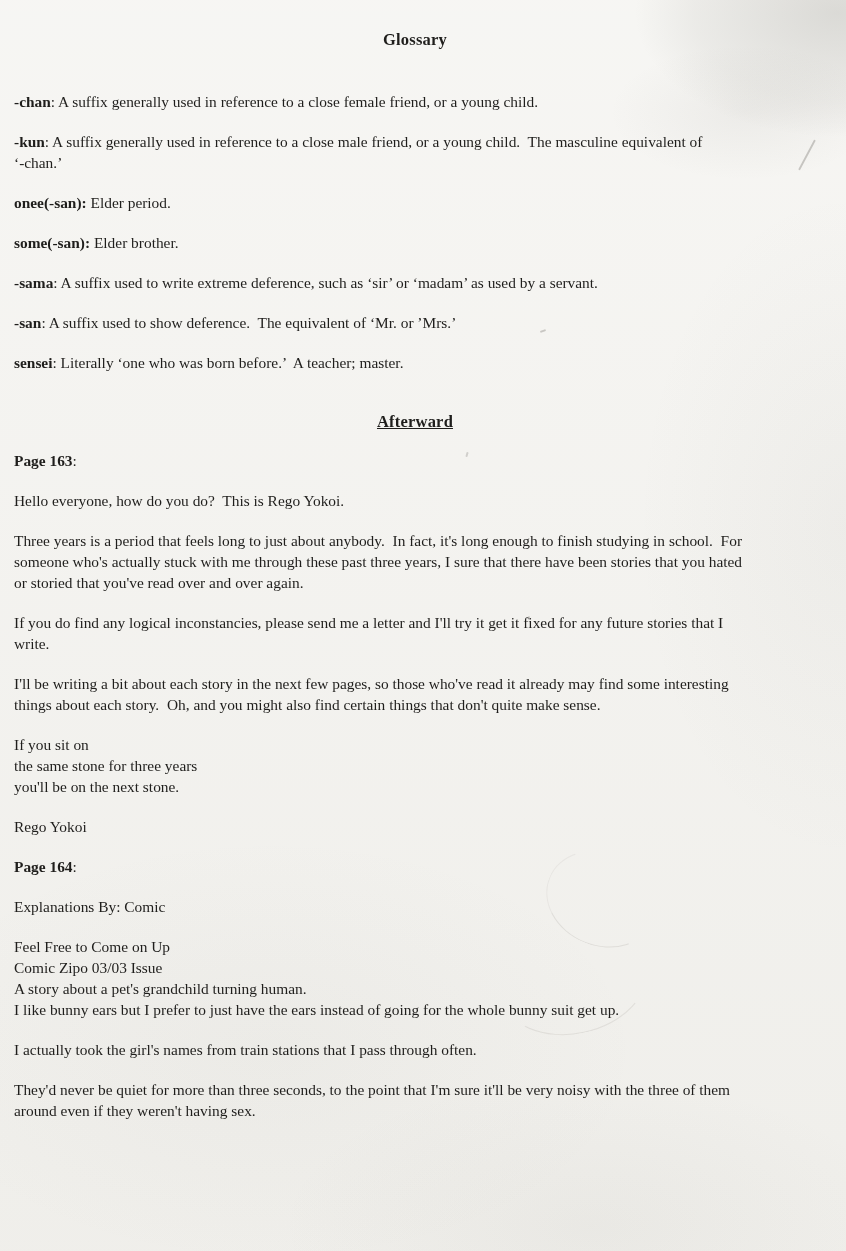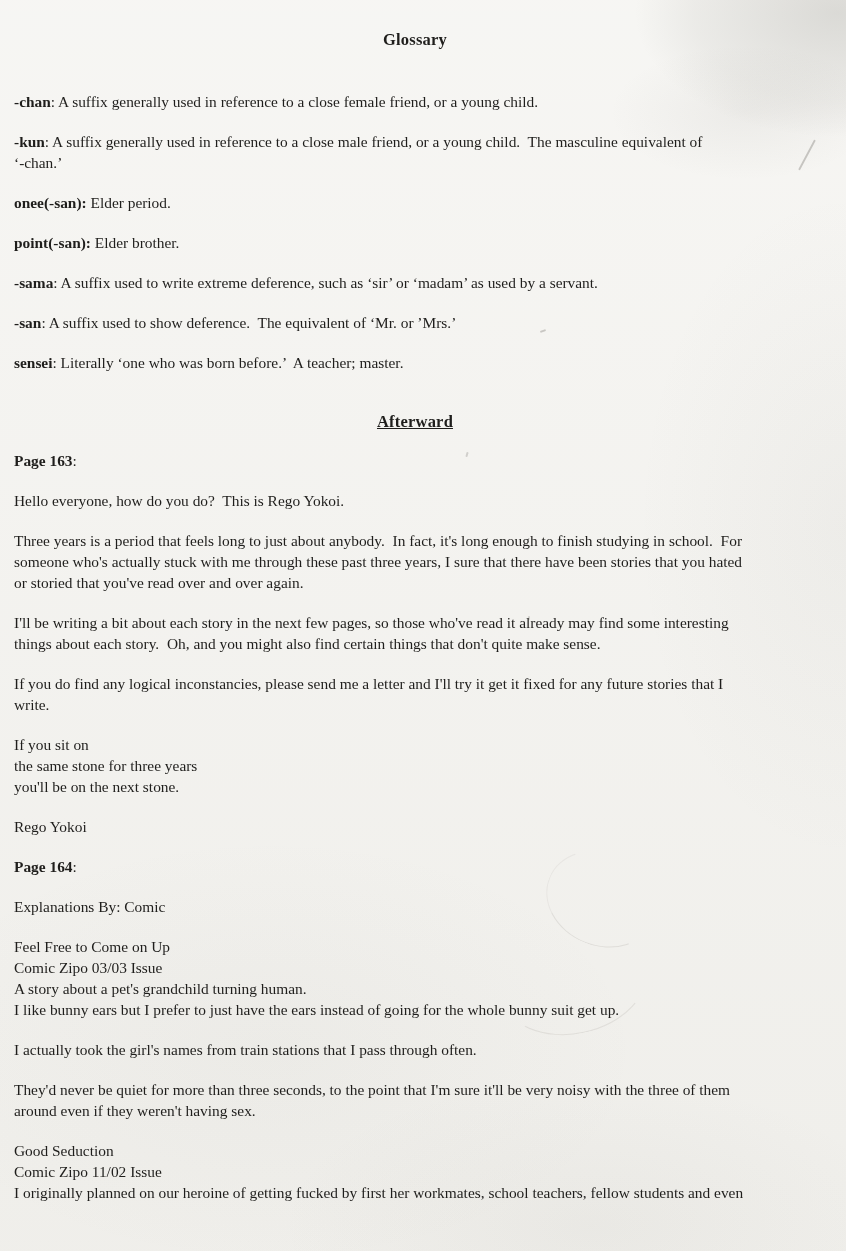--- a/index.html
+++ b/index.html
@@ -90,43 +90,43 @@
 
   <h1 class="doc-heading">Glossary</h1>
 
   <p class="entry"><b>-chan</b><span>: A suffix generally used in reference to a close female friend, or a young child.</span></p>
 
   <p class="entry"><b>-kun</b><span>: A suffix generally used in reference to a close male friend, or a young child.  The masculine equivalent of
 ‘-chan.’</span></p>
 
   <p class="entry"><b>onee(-san):</b><span> Elder period.</span></p>
 
-  <p class="entry"><b>point(-san):</b><span> Elder brother.</span></p>
+  <p class="entry"><b>some(-san):</b><span> Elder brother.</span></p>
 
   <p class="entry"><b>-sama</b><span>: A suffix used to write extreme deference, such as ‘sir’ or ‘madam’ as used by a servant.</span></p>
 
   <p class="entry"><b>-san</b><span>: A suffix used to show deference.  The equivalent of ‘Mr. or ’Mrs.’</span></p>
 
   <p class="entry"><b>sensei</b><span>: Literally ‘one who was born before.’  A teacher; master.</span></p>
 
   <h1 class="doc-heading afterward">Afterward</h1>
 
   <p class="pagehead"><b>Page 163</b><span>:</span></p>
 
   <p class="para">Hello everyone, how do you do?  This is Rego Yokoi.</p>
 
   <p class="para">Three years is a period that feels long to just about anybody.  In fact, it's long enough to finish studying in school.  For
 someone who's actually stuck with me through these past three years, I sure that there have been stories that you hated
 or storied that you've read over and over again.</p>
 
+  <p class="para">If you do find any logical inconstancies, please send me a letter and I'll try it get it fixed for any future stories that I
+write.</p>
+
   <p class="para">I'll be writing a bit about each story in the next few pages, so those who've read it already may find some interesting
 things about each story.  Oh, and you might also find certain things that don't quite make sense.</p>
-
-  <p class="para">If you do find any logical inconstancies, please send me a letter and I'll try it get it fixed for any future stories that I
-write.</p>
 
   <p class="para">If you sit on
 the same stone for three years
 you'll be on the next stone.</p>
 
   <p class="para">Rego Yokoi</p>
 
   <p class="pagehead"><b>Page 164</b><span>:</span></p>
 
   <p class="para">Explanations By: Comic</p>
@@ -134,23 +134,20 @@
   <p class="para">Feel Free to Come on Up
 Comic Zipo 03/03 Issue
 A story about a pet's grandchild turning human.
 I like bunny ears but I prefer to just have the ears instead of going for the whole bunny suit get up.</p>
 
   <p class="para">I actually took the girl's names from train stations that I pass through often.</p>
 
   <p class="para">They'd never be quiet for more than three seconds, to the point that I'm sure it'll be very noisy with the three of them
 around even if they weren't having sex.</p>
 
-  <p class="para">Good Seduction
-Comic Zipo 11/02 Issue
-I originally planned on our heroine of getting fucked by first her workmates, school teachers, fellow students and even</p>
 
   <div class="artifact arc-1"></div>
   <div class="artifact arc-2"></div>
   <div class="artifact scratch-1"></div>
   <div class="artifact speck-1"></div>
   <div class="artifact speck-2"></div>
   <div class="artifact speck-3"></div>
 
 </div>
 

